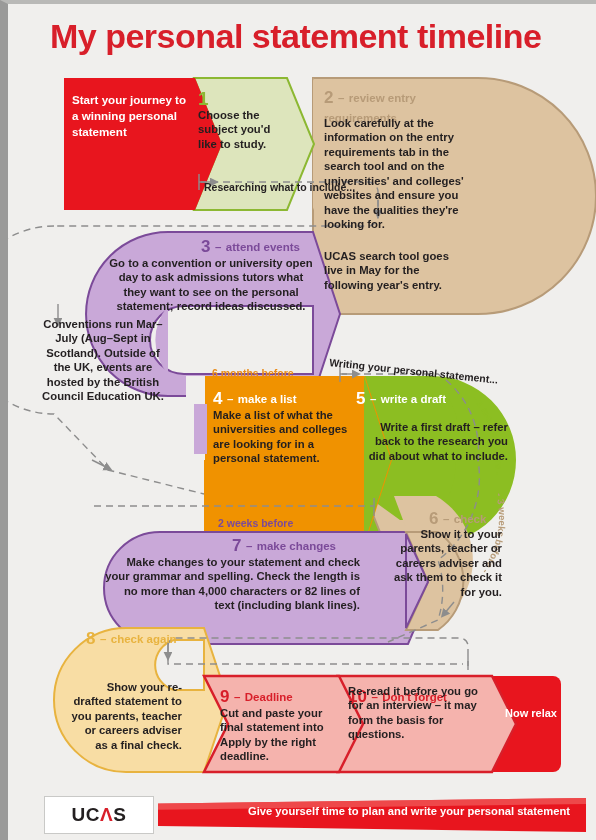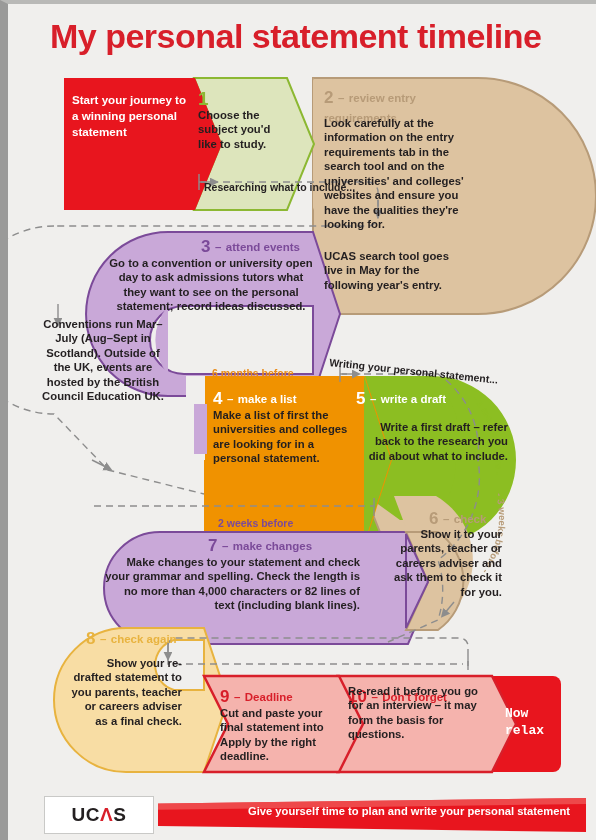--- a/index.html
+++ b/index.html
@@ -59,33 +59,33 @@
   .s4b{left:205px;top:404px;width:135px;}
   
   .s5h{left:348px;top:385px;width:110px;color:#ffffff;}
   .s5b{left:348px;top:416px;width:152px;text-align:right;}
   
   .s6h{left:421px;top:505px;color:#b79b78;}
   .s6b{left:382px;top:523px;width:112px;text-align:right;}
   
   .lbl-2w{left:210px;top:513px;font-size:10.5px;font-weight:bold;color:#7b4a99;}
   
-  .s7h{left:200px;top:532px;width:152px;color:#7b4a99;text-align:left;}
+  .s7h{left:200px;top:532px;width:152px;color:#7b4a99;text-align:center;}
   .s7b{left:96px;top:551px;width:256px;text-align:right;}
   
   .s8h{left:78px;top:625px;width:92px;color:#e8b33f;}
-  .s8b{left:62px;top:652px;width:112px;text-align:right;}
+  .s8b{left:62px;top:676px;width:112px;text-align:right;}
   
   .s9h{left:212px;top:683px;color:#d81f2a;}
   .s9b{left:212px;top:702px;width:104px;}
   
   .s10h{left:340px;top:683px;color:#d81f2a;}
   .s10b{left:340px;top:680px;width:146px;}
   
-  .relax{left:497px;top:702px;width:52px;color:#fff;font-size:13px;line-height:1.3;font-weight:bold;font-family:Liberation Mono, monospace;}
+  .relax{left:497px;top:702px;width:52px;color:#fff;font-size:11px;line-height:1.3;font-weight:bold;}
 
   
   .curve-txt{font-size:9.6px;font-weight:bold;}
   .ucas-box{
     position:absolute;left:36px;top:792px;width:108px;height:36px;
     border:1px solid #c9c9c7;background:#fff;
     display:flex;align-items:center;justify-content:center;
   }
   .ucas-txt{font-size:19px;font-weight:bold;color:#231f20;letter-spacing:0.5px;}
   .ucas-txt .a{color:#d81f2a;}
@@ -220,21 +220,21 @@
   <div class="tb s3c body">Conventions run Mar–July (Aug–Sept in Scotland). Outside of the UK, events are hosted by the British Council Education UK.</div>
 
   <div class="tb lbl-3m">6 months before</div>
   <div class="tb lbl-wps" style="transform:rotate(6deg);transform-origin:left top;">Writing your personal statement...</div>
 
   <div class="tb s4h hd">
     <span class="num">4</span>
     <span class="sub">–</span>
     <span class="sub">make a list</span>
   </div>
-  <div class="tb s4b body">Make a list of first the universities and colleges are looking for in a personal statement.</div>
+  <div class="tb s4b body">Make a list of what the universities and colleges are looking for in a personal statement.</div>
 
   <div class="tb s5h hd">
     <span class="num">5</span>
     <span class="sub">–</span>
     <span class="sub">write a draft</span>
   </div>
   <div class="tb s5b body">Write a first draft – refer back to the research you did about what to include.</div>
 
   <div class="tb s6h hd">
     <span class="num">6</span>

